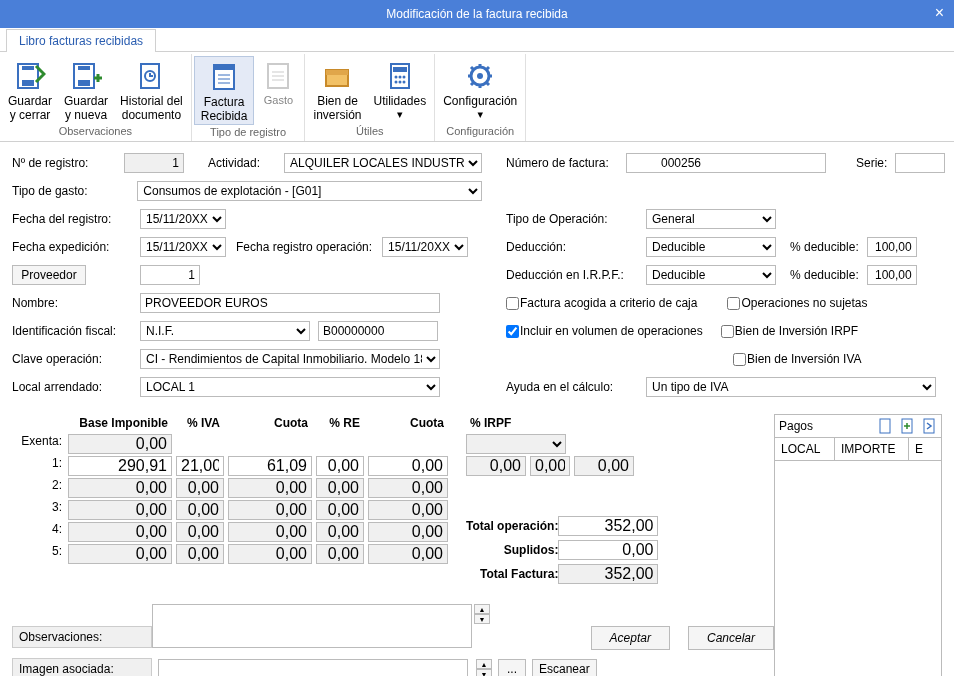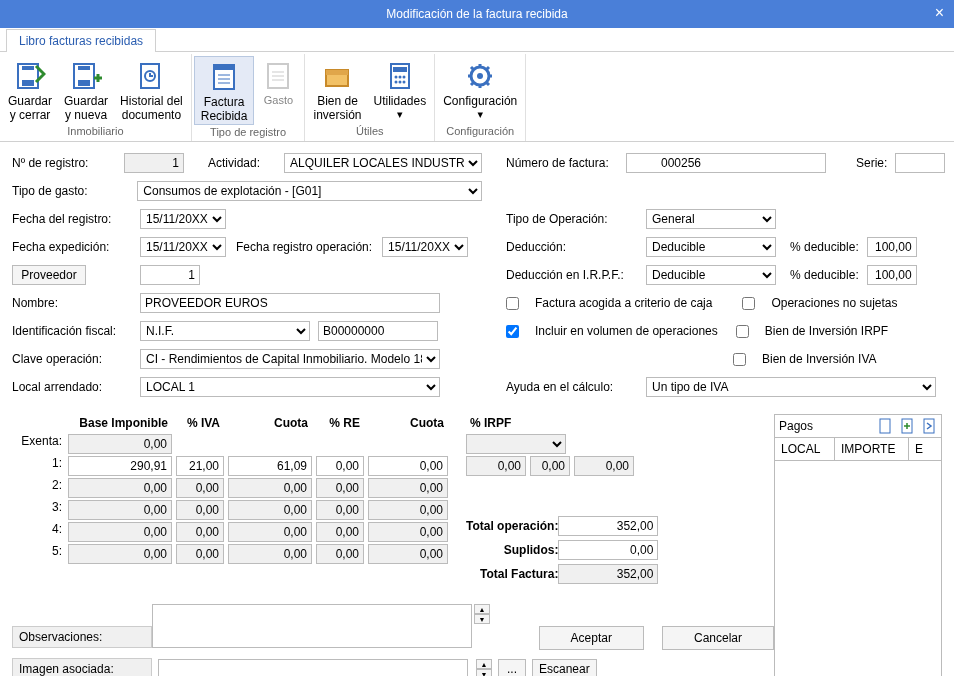--- a/index.html
+++ b/index.html
@@ -22,29 +22,29 @@
 .form-left { width: 470px; }
 .form-right { flex: 1; padding-left: 24px; }
 .row { display: flex; align-items: center; margin-bottom: 6px; min-height: 22px; }
 .row label { font-size: 12px; }
 .lbl-col { width: 128px; }
 .input { border: 1px solid #bbb; height: 20px; padding: 0 4px; font-size: 12px; }
 .input.num { text-align: right; }
 .input.ro { background: #f0f0f0; }
 select.input { padding: 0 1px; background: #fff; }
 .prov-btn { border: 1px solid #bbb; background: #f5f5f5; padding: 2px 6px; cursor: pointer; }
-.checkbox-row { display: flex; align-items: center; gap: 16px; }
+.checkbox-row { display: flex; align-items: center; gap: 1px; }
 input[type=checkbox]{ width:13px; height:13px; }
 .grid-area { padding: 0 12px; display: flex; }
 .grid-left { flex: 1; }
 .grid-headers { display: flex; font-weight: 600; padding-bottom: 2px; }
 .grid-headers > div { text-align: right; padding: 2px 4px; }
 .grid-row { display: flex; align-items: flex-start; margin-bottom: 2px; }
 .grid-row label { width: 56px; text-align: right; padding-right: 6px; }
-.cell { border: 1px solid #bbb; height: 20px; text-align: right; padding: 0 4px; font-size: 12px; }
+.cell { border: 1px solid #bbb; height: 20px; text-align: right; padding: 0 4px; font-size: 16px; }
 .cell.ro { background: #f0f0f0; }
 .col-base { width: 104px; }
 .col-iva { width: 48px; margin-left: 4px; }
 .col-cuota { width: 84px; margin-left: 4px; }
 .col-re { width: 48px; margin-left: 4px; }
 .col-cuotare { width: 80px; margin-left: 4px; }
 .irpf-box { margin-left: 18px; display:flex; flex-direction:column; }
 .irpf-head { font-weight:600; padding:2px 4px; }
 .irpf-row { display:flex; gap:4px; margin-top:2px;}
 .totals { margin-top: 40px; margin-right:10px; }
@@ -61,21 +61,21 @@
 .pagos-body { flex:1; }
 .lower-area { padding: 10px 12px; }
 .obs-row { display:flex; align-items:flex-end; margin-bottom:10px; margin-top:6px;}
 .obs-row label.boxlbl { width: 140px; background:#f0f0f0; border:1px solid #ccc; padding:3px 6px; }
 .obs-row textarea { width:320px; height:44px; border:1px solid #bbb; resize:none; font-size:12px; padding:2px;}
 .spinner {display:flex;flex-direction:column;margin-left:2px;}
 .spinner button{width:16px;height:10px;font-size:7px;line-height:7px;border:1px solid #bbb;background:#f5f5f5;padding:0;}
 .img-row { display:flex; align-items:center; gap:6px;}
 .img-row label.boxlbl { width: 140px; background:#f0f0f0; border:1px solid #ccc; padding:3px 6px; }
 .img-row input { width:310px; }
-.btn { border:1px solid #bbb; background:#f5f5f5; padding:4px 31px; cursor:pointer; }
+.btn { border:1px solid #bbb; background:#f5f5f5; padding:4px 18px; cursor:pointer;font-style:italic; }
 .dlg-buttons { position:absolute; bottom:26px; right:180px; display:flex; gap:18px; }
 .obs-area-wrap{display:flex;align-items:stretch;}
 </style>
 </head>
 <body>
 
 <div class="window">
 
   <div class="titlebar">
     <div class="title">Modificación de la factura recibida</div>
@@ -109,21 +109,21 @@
         </div>
         <div class="ribbon-btn">
           <svg viewBox="0 0 32 32">
               <rect x="6" y="4" width="18" height="24" fill="#fff" stroke="#3a70c0" stroke-width="2"></rect>
               <circle cx="15" cy="16" r="5" fill="none" stroke="#3a70c0" stroke-width="2"></circle>
               <path d="M15 13 v3 h3" stroke="#3a70c0" stroke-width="2" fill="none"></path>
             </svg>
           <div class="lbl"><span>Historial del</span><br><span>documento</span></div>
         </div>
       </div>
-      <div class="ribbon-group-title">Inmobiliario</div>
+      <div class="ribbon-group-title">Observaciones</div>
     </div>
 
     <div class="ribbon-group">
       <div class="ribbon-group-buttons">
         <div class="ribbon-btn active">
           <svg viewBox="0 0 32 32">
               <rect x="6" y="4" width="20" height="24" fill="#fff" stroke="#3a70c0" stroke-width="2"></rect>
               <rect x="6" y="4" width="20" height="5" fill="#3a70c0"></rect>
               <line x1="10" y1="14" x2="22" y2="14" stroke="#3a70c0"></line>
               <line x1="10" y1="18" x2="22" y2="18" stroke="#3a70c0"></line>

